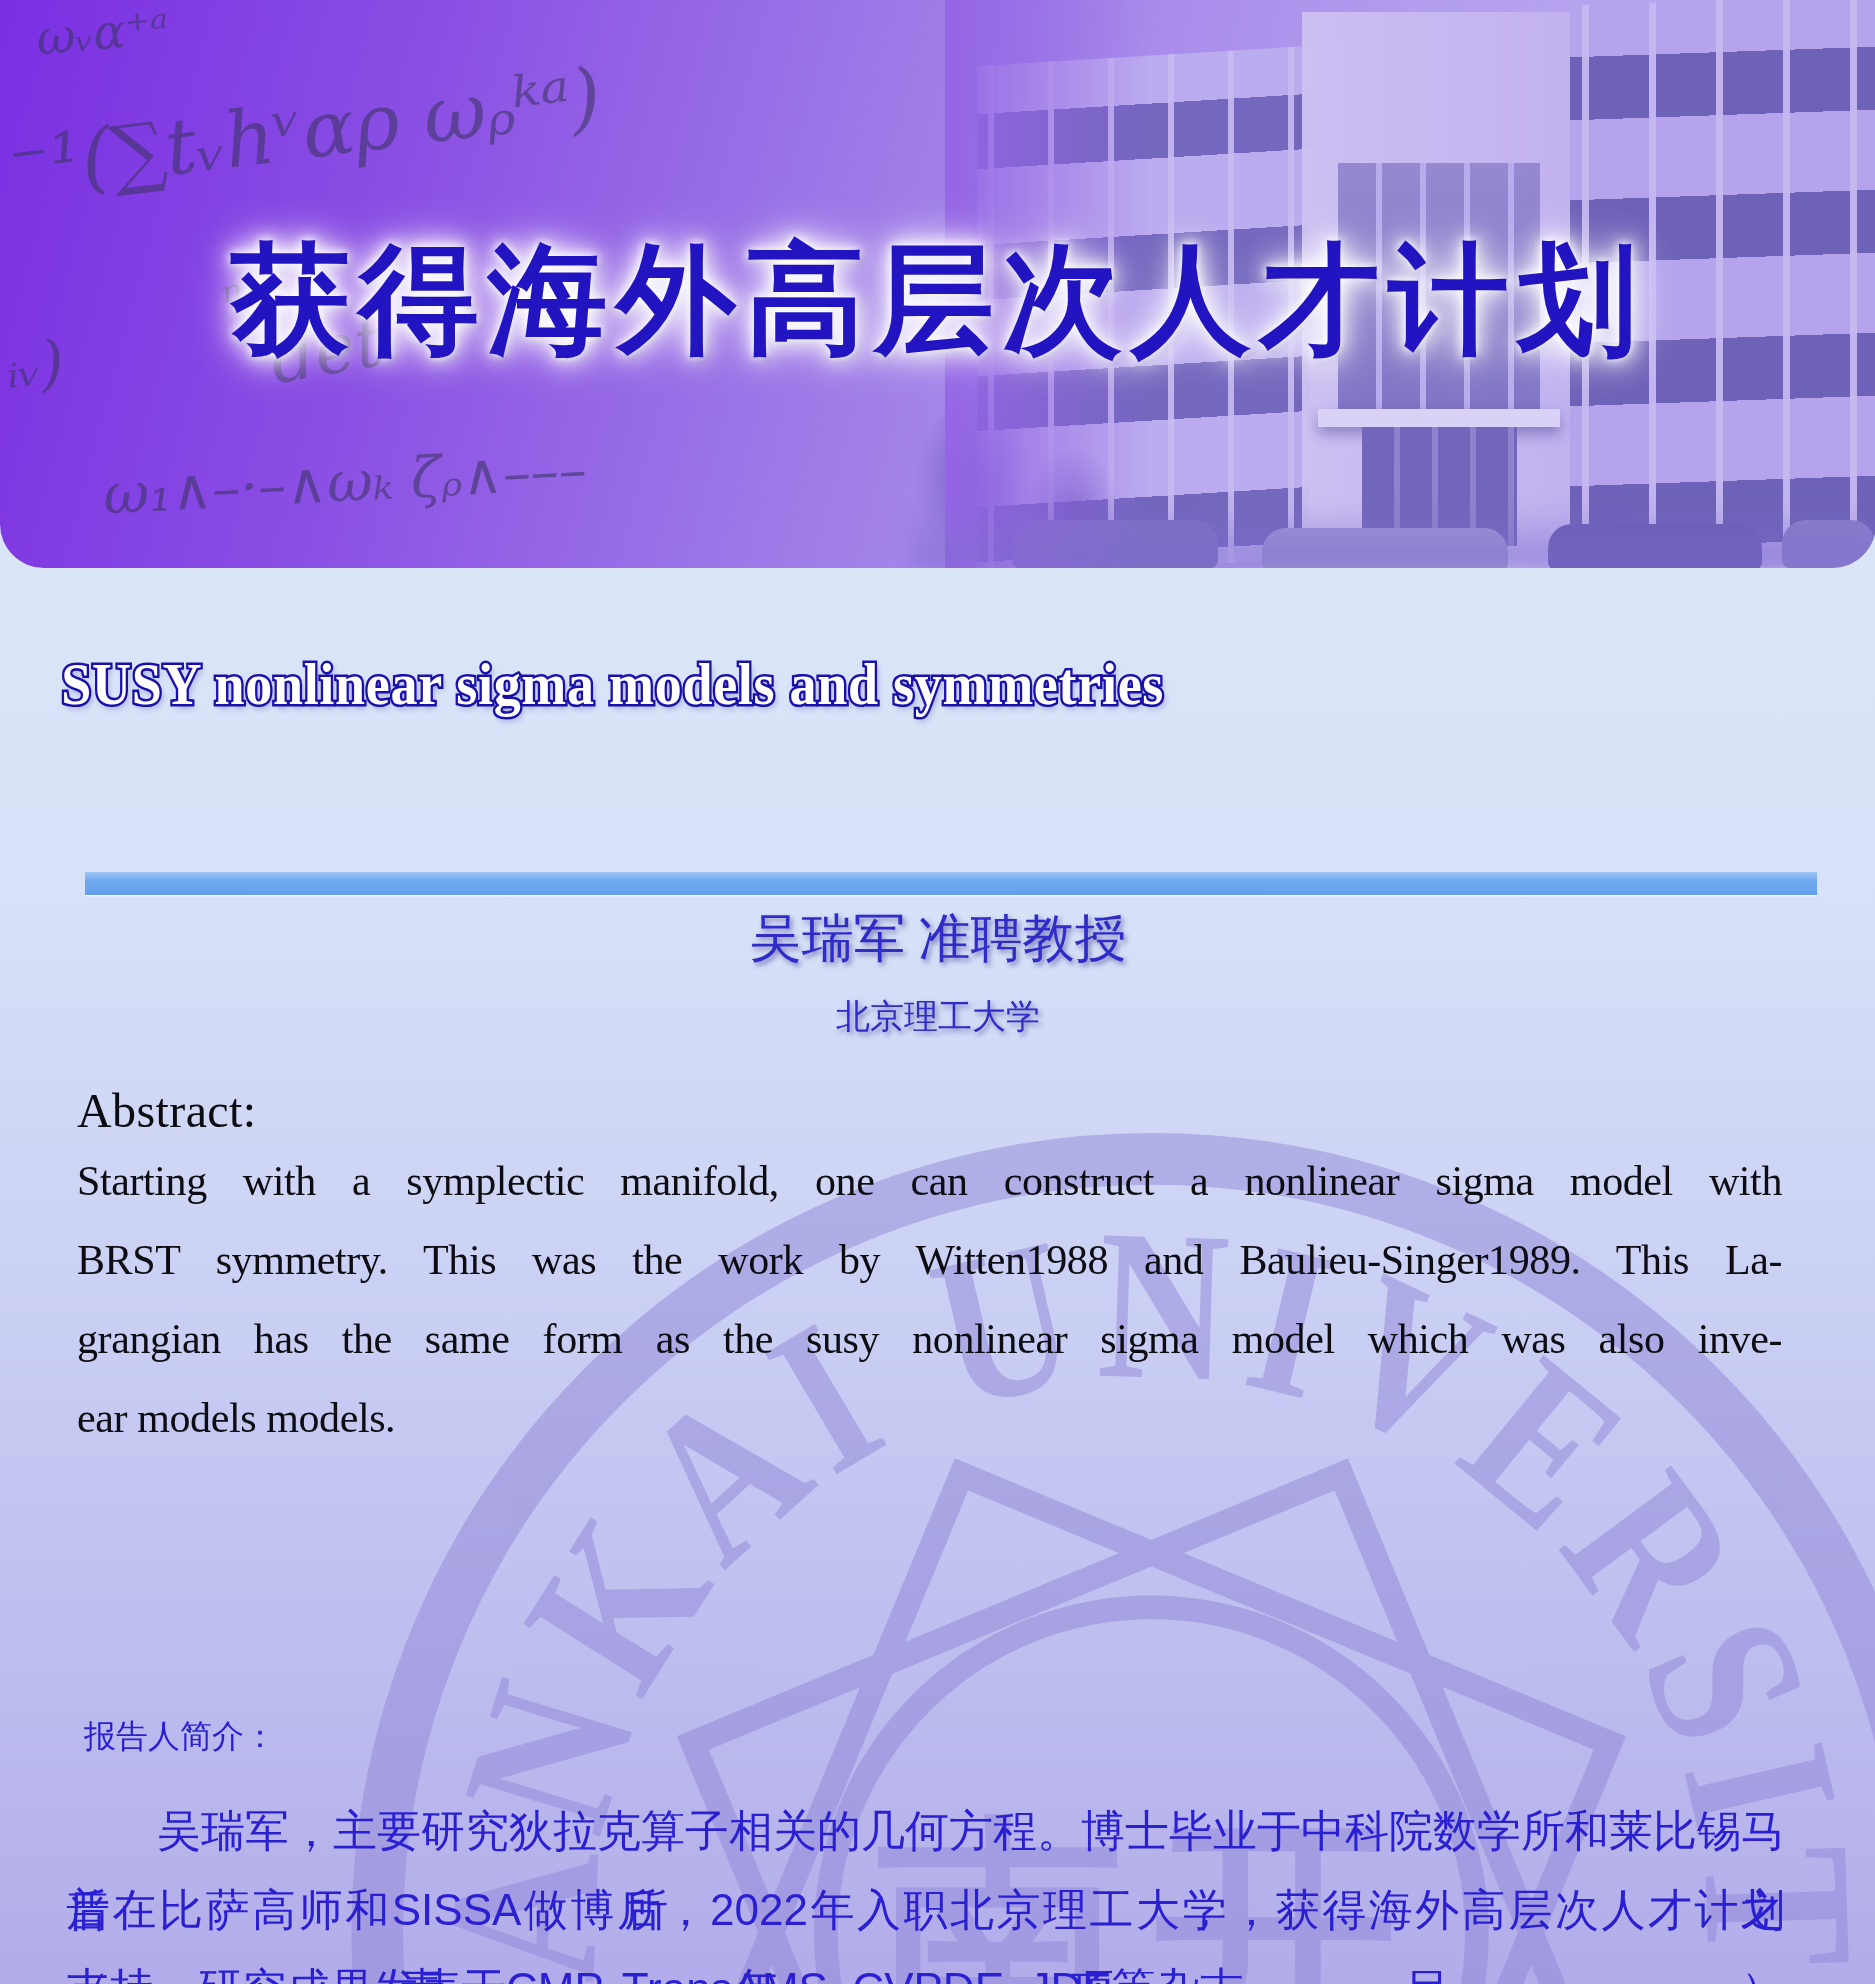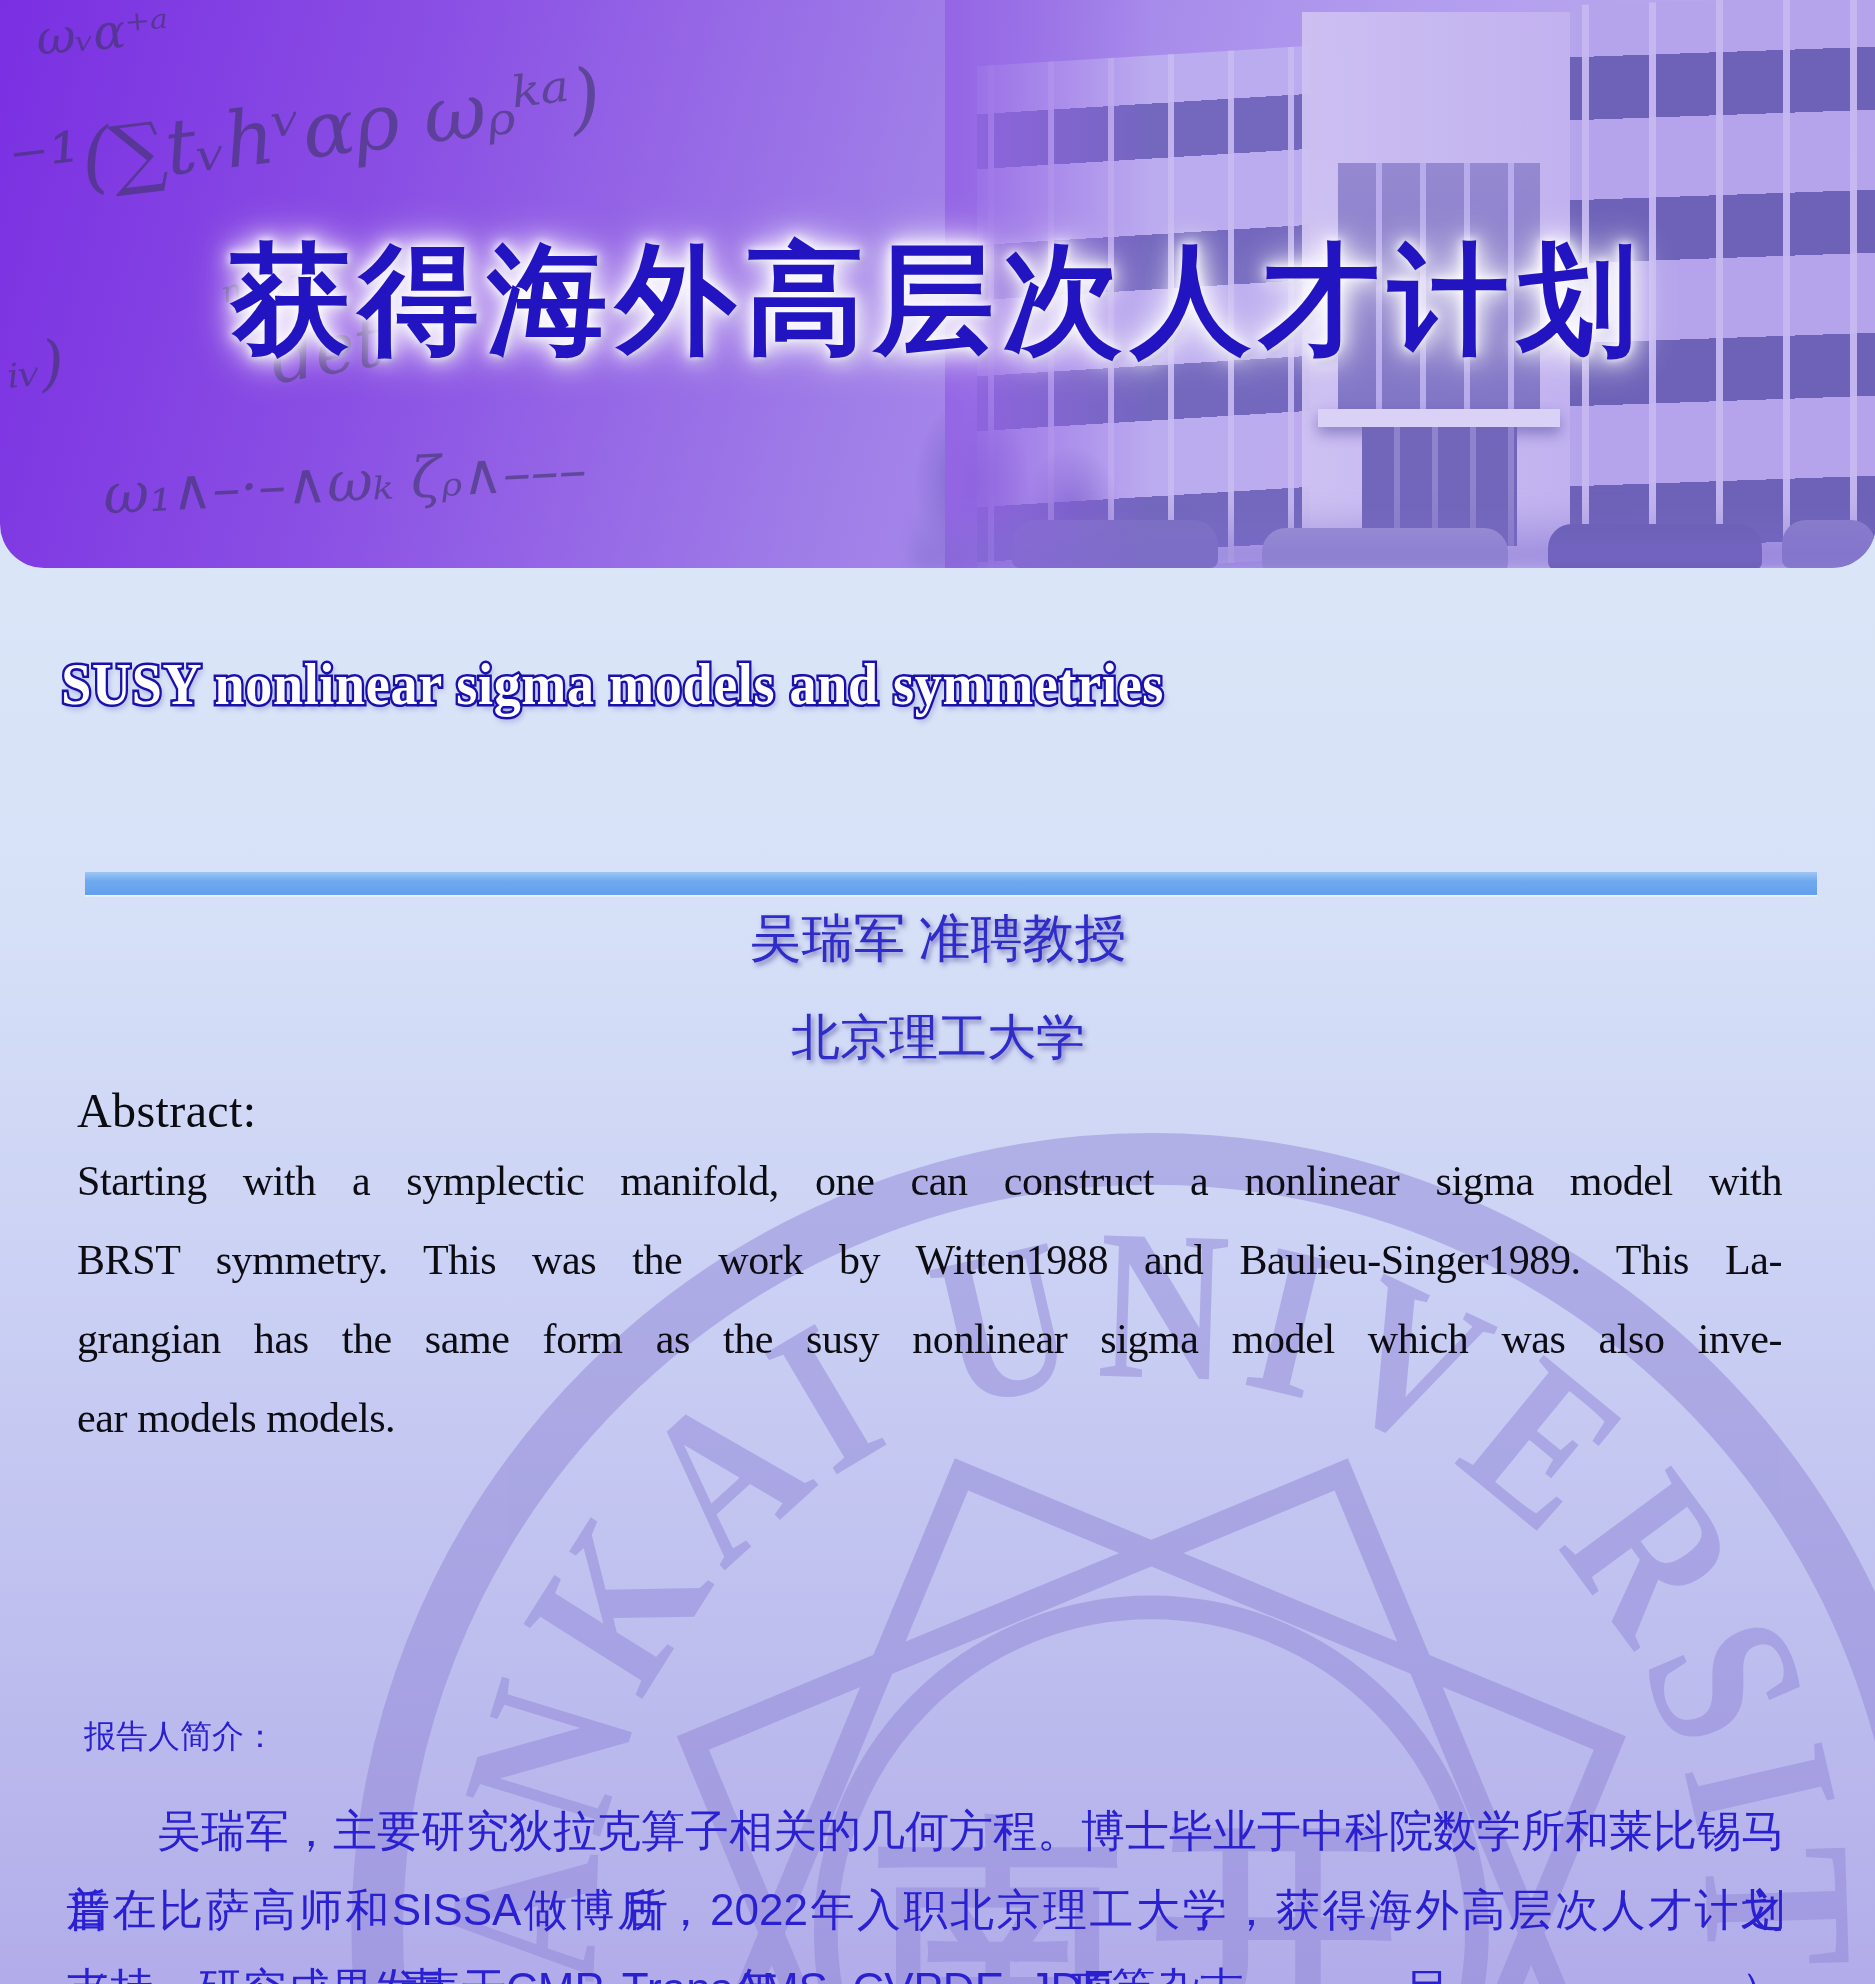--- a/index.html
+++ b/index.html
@@ -93,21 +93,21 @@
   .divider-bar{
     position:absolute; left:85px; top:253px; width:1732px; height:23px;
     background:linear-gradient(180deg,#9fc6f4 0%,#6ea9ef 40%,#649fec 100%);
     box-shadow:0 1.6px 0 rgba(255,255,255,.6);
   }
   .speaker-line{
     position:absolute; left:0; width:100%; text-align:center; margin:0; white-space:nowrap;
     color:#2f2cc9; text-shadow:2.4px 3.2px 4.8px rgba(40,30,130,.5); font-weight:normal;
   }
   .speaker-name{top:285px; font-size:52px;}
-  .speaker-affil{top:386px; font-size:49px;}
+  .speaker-affil{top:375px; font-size:34px;}
   .abstract-label{
     position:absolute; left:77px; top:464px; font-size:48px; color:#0b0b12; letter-spacing:0.4px;
   }
   .abstract-body{
     position:absolute; left:77px; top:523px; width:1705px;
     font-size:42px; letter-spacing:-0.4px; color:#0c0c12;
   }
   .abstract-body .aline{line-height:79px; height:79px; text-align:justify; text-align-last:justify; white-space:normal;}
   .abstract-body .aline.last{text-align-last:left;}
   .bio-label{

